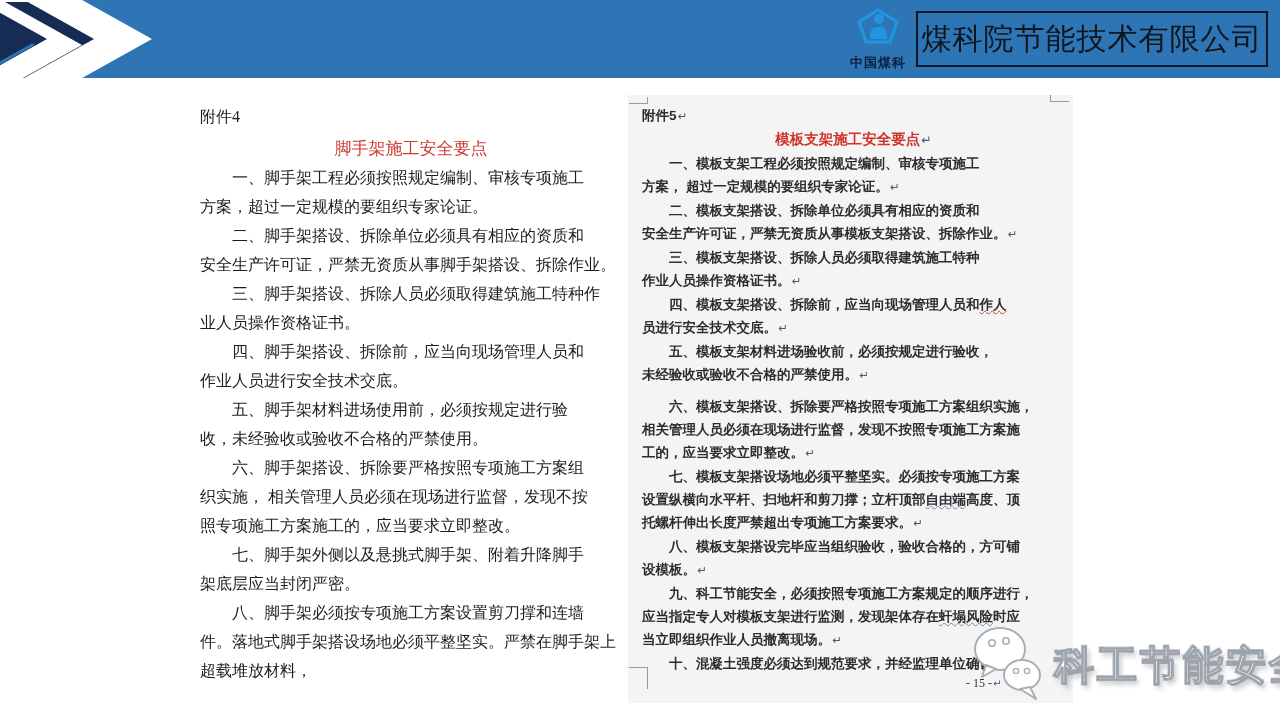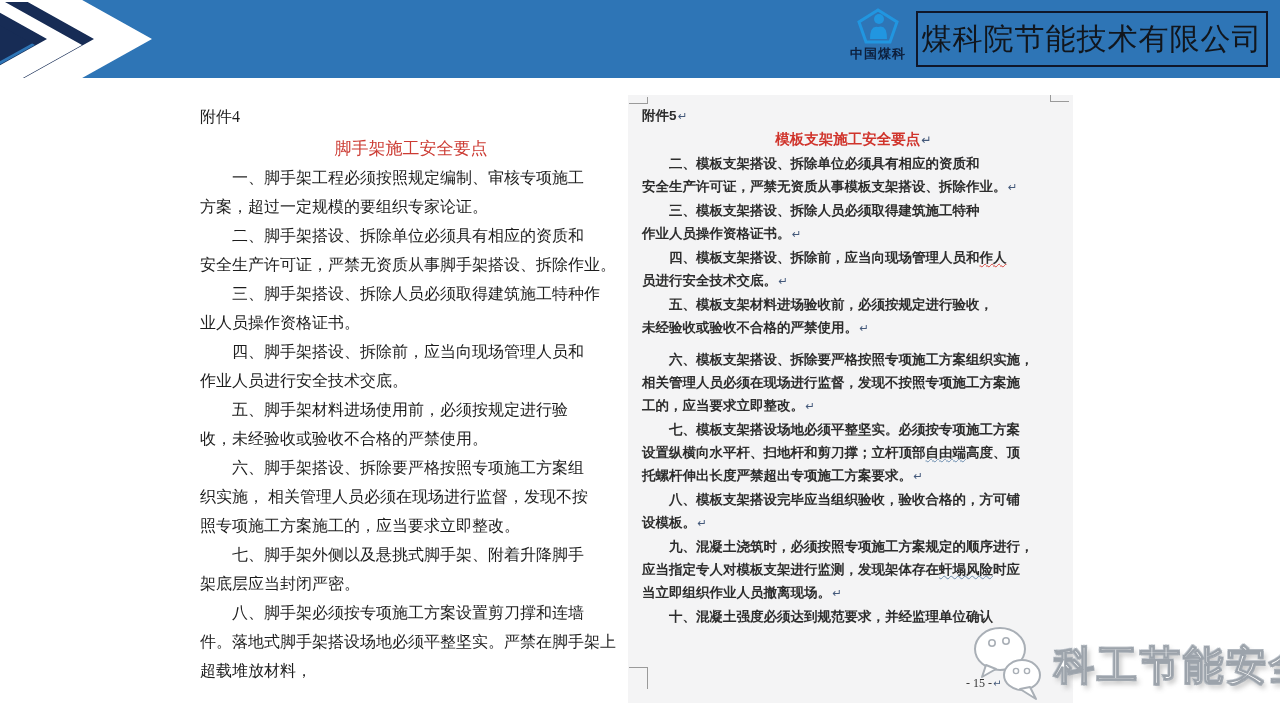--- a/index.html
+++ b/index.html
@@ -19,21 +19,21 @@
   .chev.cA { left:-95px; }
   .chev.cB { left:-42px; top:2px; }
   .chev.cC { left:-30px; }
   .chev.cD { left:5px;  top:2px; }
   .chev.cE { left:17px; }
 
   .logo { position:absolute; left:838px; top:8px; width:80px; height:64px;
           display:flex; flex-direction:column; align-items:center; }
   .logo .emblem { width:42px; height:36px; }
   .logo .logo-text { font-size:13px; font-weight:bold; color:#0d1f3c;
-          letter-spacing:1px; margin-top:1px; white-space:nowrap; }
+          letter-spacing:1px; margin-top:10px; white-space:nowrap; }
 
   .cobox { position:absolute; left:916px; top:11px; width:352px; height:56px;
            border:2px solid #0f172a; display:flex; align-items:center; justify-content:center; }
   .cobox .coname { font-size:30px; color:#11161d; letter-spacing:1px; white-space:nowrap; }
 
   
   .ldoc { position:absolute; left:200px; top:102px; width:422px;
           font-family:"Liberation Serif", serif; font-size:16px; line-height:29px;
           color:#1d1d1d; }
   .ldoc .attach { margin-bottom:3px; }
@@ -123,37 +123,39 @@
 
   <div class="rpage">
     <div class="cmark cm-tl"></div>
     <div class="cmark cm-tr"></div>
     <div class="cmark cm-bl"></div>
 
     <div class="attach"><span>附件5</span><span class="pilcrow">↵</span></div>
 
     <div class="dtitle"><span>模板支架施工安全要点</span><span class="pilcrow">↵</span></div>
 
+    <p><span>一、模板支架工程必须按照规定编制、审核专项施工
+方案， 超过一定规模的要组织专家论证。</span><span class="pilcrow">↵</span></p>
     <p><span>二、模板支架搭设、拆除单位必须具有相应的资质和
 安全生产许可证，严禁无资质从事模板支架搭设、拆除作业。</span><span class="pilcrow">↵</span></p>
     <p><span>三、模板支架搭设、拆除人员必须取得建筑施工特种
 作业人员操作资格证书。</span><span class="pilcrow">↵</span></p>
     <p><span>四、模板支架搭设、拆除前，应当向现场管理人员和</span><span class="u-red">作人</span><span>
 员进行安全技术交底。</span><span class="pilcrow">↵</span></p>
     <p><span>五、模板支架材料进场验收前，必须按规定进行验收，
 未经验收或验收不合格的严禁使用。</span><span class="pilcrow">↵</span></p>
     <p class="sp"><span>六、模板支架搭设、拆除要严格按照专项施工方案组织实施，
 相关管理人员必须在现场进行监督，发现不按照专项施工方案施
 工的，应当要求立即整改。</span><span class="pilcrow">↵</span></p>
     <p><span>七、模板支架搭设场地必须平整坚实。必须按专项施工方案
 设置纵横向水平杆、扫地杆和剪刀撑；立杆顶部</span><span class="u-blue">自由端</span><span>高度、顶
 托螺杆伸出长度严禁超出专项施工方案要求。</span><span class="pilcrow">↵</span></p>
     <p><span>八、模板支架搭设完毕应当组织验收，验收合格的，方可铺
 设模板。</span><span class="pilcrow">↵</span></p>
-    <p><span>九、混凝土浇筑时，必须按照专项施工方案规定的顺序进行，
+    <p><span>九、科工节能安全，必须按照专项施工方案规定的顺序进行，
 应当指定专人对模板支架进行监测，发现架体存在</span><span class="u-blue">虷塌风险</span><span>时应
 当立即组织作业人员撤离现场。</span><span class="pilcrow">↵</span></p>
     <p><span>十、混凝土强度必须达到规范要求，并经监理单位确认</span></p>
 
     <div class="pgnum"><span>- 15 -</span><span class="pilcrow">↵</span></div>
   </div>
 
   <div class="wm">
     <svg class="wm-icon" viewBox="0 0 80 84">
       <ellipse cx="28" cy="26" rx="25" ry="21" fill="#ffffff" stroke="#a9afb6" stroke-width="2"></ellipse>

